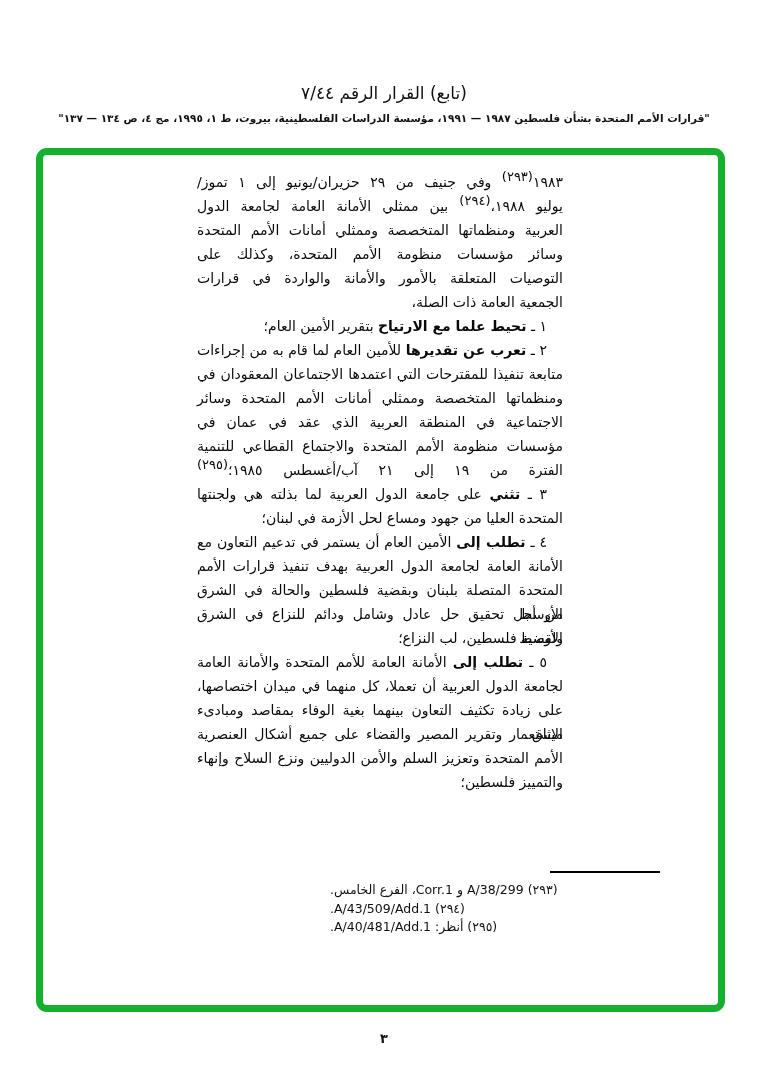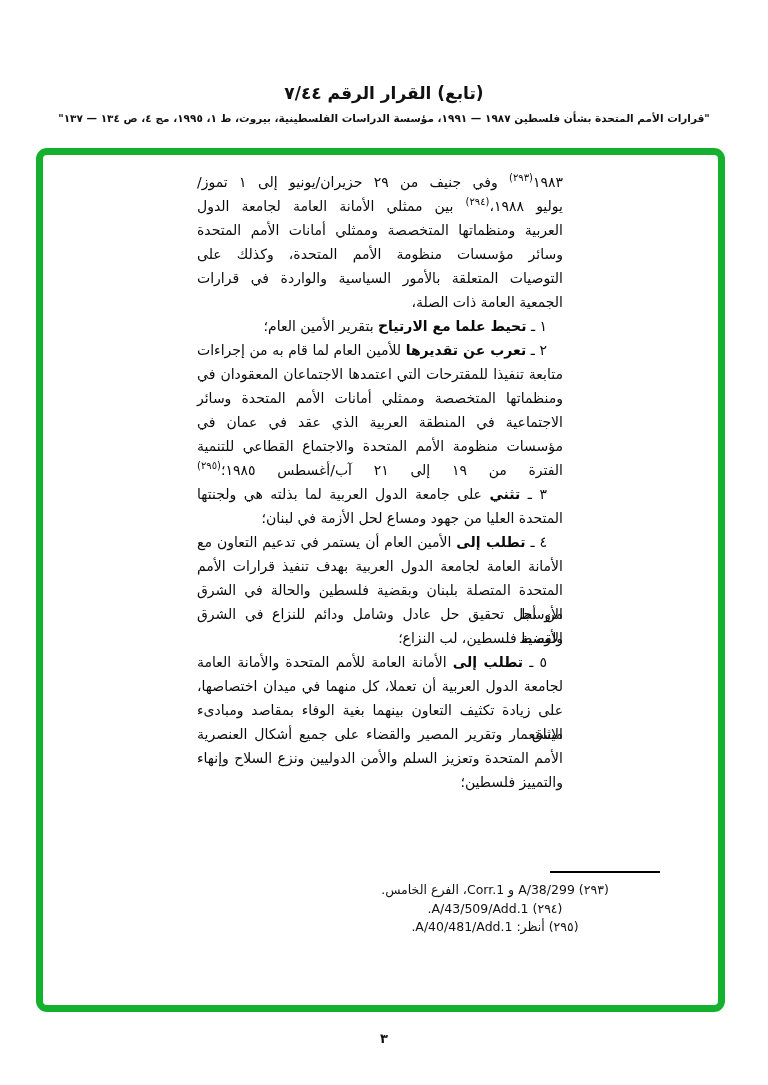--- a/index.html
+++ b/index.html
@@ -2,45 +2,45 @@
 <html lang="ar"><head>
 <meta charset="utf-8">
 <style>
   html,body{margin:0;padding:0;}
   body{
     width:768px;height:1085px;position:relative;background:#ffffff;
     font-family:"DejaVu Sans",sans-serif;color:#111;overflow:hidden;
   }
   .title{
     position:absolute;top:83px;left:0;right:0;text-align:center;
-    direction:rtl;font-size:17px;font-weight:bold;letter-spacing:0;
+    direction:rtl;font-size:17px;font-weight:normal;letter-spacing:0;
   }
   .subtitle{
     position:absolute;top:112px;left:0;right:0;text-align:center;
     direction:rtl;font-size:10.5px;font-weight:bold;white-space:nowrap;
   }
   .green-box{
     position:absolute;left:36px;top:148px;width:689px;height:864px;
     box-sizing:border-box;border:7px solid #14b12e;border-radius:11px;
     background:transparent;
   }
   .body-col{
     position:absolute;top:170px;right:205px;width:366px;
     direction:rtl;font-size:14px;line-height:24px;color:#0a0a0a;
   }
   .body-line{
     text-align:justify;text-align-last:justify;height:24px;white-space:nowrap0;
   }
   .body-line.line-end{text-align-last:right;}
   .body-line.line-indent{padding-right:16px;}
   .body-line b{font-weight:bold;margin-top:26px;}
-  .body-line sup{font-size:10px;line-height:0;vertical-align:6px;}
+  .body-line sup{font-size:13px;line-height:0;vertical-align:6px;}
   .footnotes{
     position:absolute;top:871px;right:108px;width:330px;
-    direction:rtl;font-size:12.5px;line-height:18.5px;text-align:center;
+    direction:rtl;font-size:12.5px;line-height:18.5px;text-align:left;
   }
   .fn-divider{
     width:110px;border-top:2px solid #000;margin:0 0 8px auto;height:0;
   }
   .footnote{white-space:nowrap;}
   .page-num{
     position:absolute;top:1031px;left:0;right:0;text-align:center;
     font-size:13px;font-weight:bold;direction:rtl;
   }
 </style>
@@ -50,21 +50,21 @@
 <div class="title">(تابع) القرار الرقم ٧/٤٤</div>
 <div class="subtitle">"قرارات الأمم المتحدة بشأن فلسطين ١٩٨٧ — ١٩٩١، مؤسسة الدراسات الفلسطينية، بيروت، ط ١، ١٩٩٥، مج ٤، ص ١٣٤ — ١٣٧"</div>
 
 <div class="green-box" style="border-color: rgb(20, 177, 46);"></div>
 
 <div class="body-col">
     <div class="body-line">١٩٨٣<sup>(٢٩٣)</sup> وفي جنيف من ٢٩ حزيران/يونيو إلى ١ تموز/</div>
     <div class="body-line">يوليو ١٩٨٨،<sup>(٢٩٤)</sup> بين ممثلي الأمانة العامة لجامعة الدول</div>
     <div class="body-line">العربية ومنظماتها المتخصصة وممثلي أمانات الأمم المتحدة</div>
     <div class="body-line">وسائر مؤسسات منظومة الأمم المتحدة، وكذلك على</div>
-    <div class="body-line">التوصيات المتعلقة بالأمور السياسية والواردة في قرارات</div>
+    <div class="body-line">التوصيات المتعلقة بالأمور والأمانة والواردة في قرارات</div>
     <div class="body-line line-end">الجمعية العامة ذات الصلة،</div>
     <div class="body-line line-end line-indent">١ ـ <b>تحيط علما مع الارتياح</b> بتقرير الأمين العام؛</div>
     <div class="body-line line-indent">٢ ـ <b>تعرب عن تقديرها</b> للأمين العام لما قام به من إجراءات</div>
     <div class="body-line">متابعة تنفيذا للمقترحات التي اعتمدها الاجتماعان المعقودان في</div>
     <div class="body-line">ومنظماتها المتخصصة وممثلي أمانات الأمم المتحدة وسائر</div>
     <div class="body-line">الاجتماعية في المنطقة العربية الذي عقد في عمان في</div>
     <div class="body-line">مؤسسات منظومة الأمم المتحدة والاجتماع القطاعي للتنمية</div>
     <div class="body-line">الفترة من ١٩ إلى ٢١ آب/أغسطس ١٩٨٥؛<sup>(٢٩٥)</sup></div>
     <div class="body-line line-indent">٣ ـ <b>تثني</b> على جامعة الدول العربية لما بذلته هي ولجنتها</div>
     <div class="body-line line-end">المتحدة العليا من جهود ومساع لحل الأزمة في لبنان؛</div>

